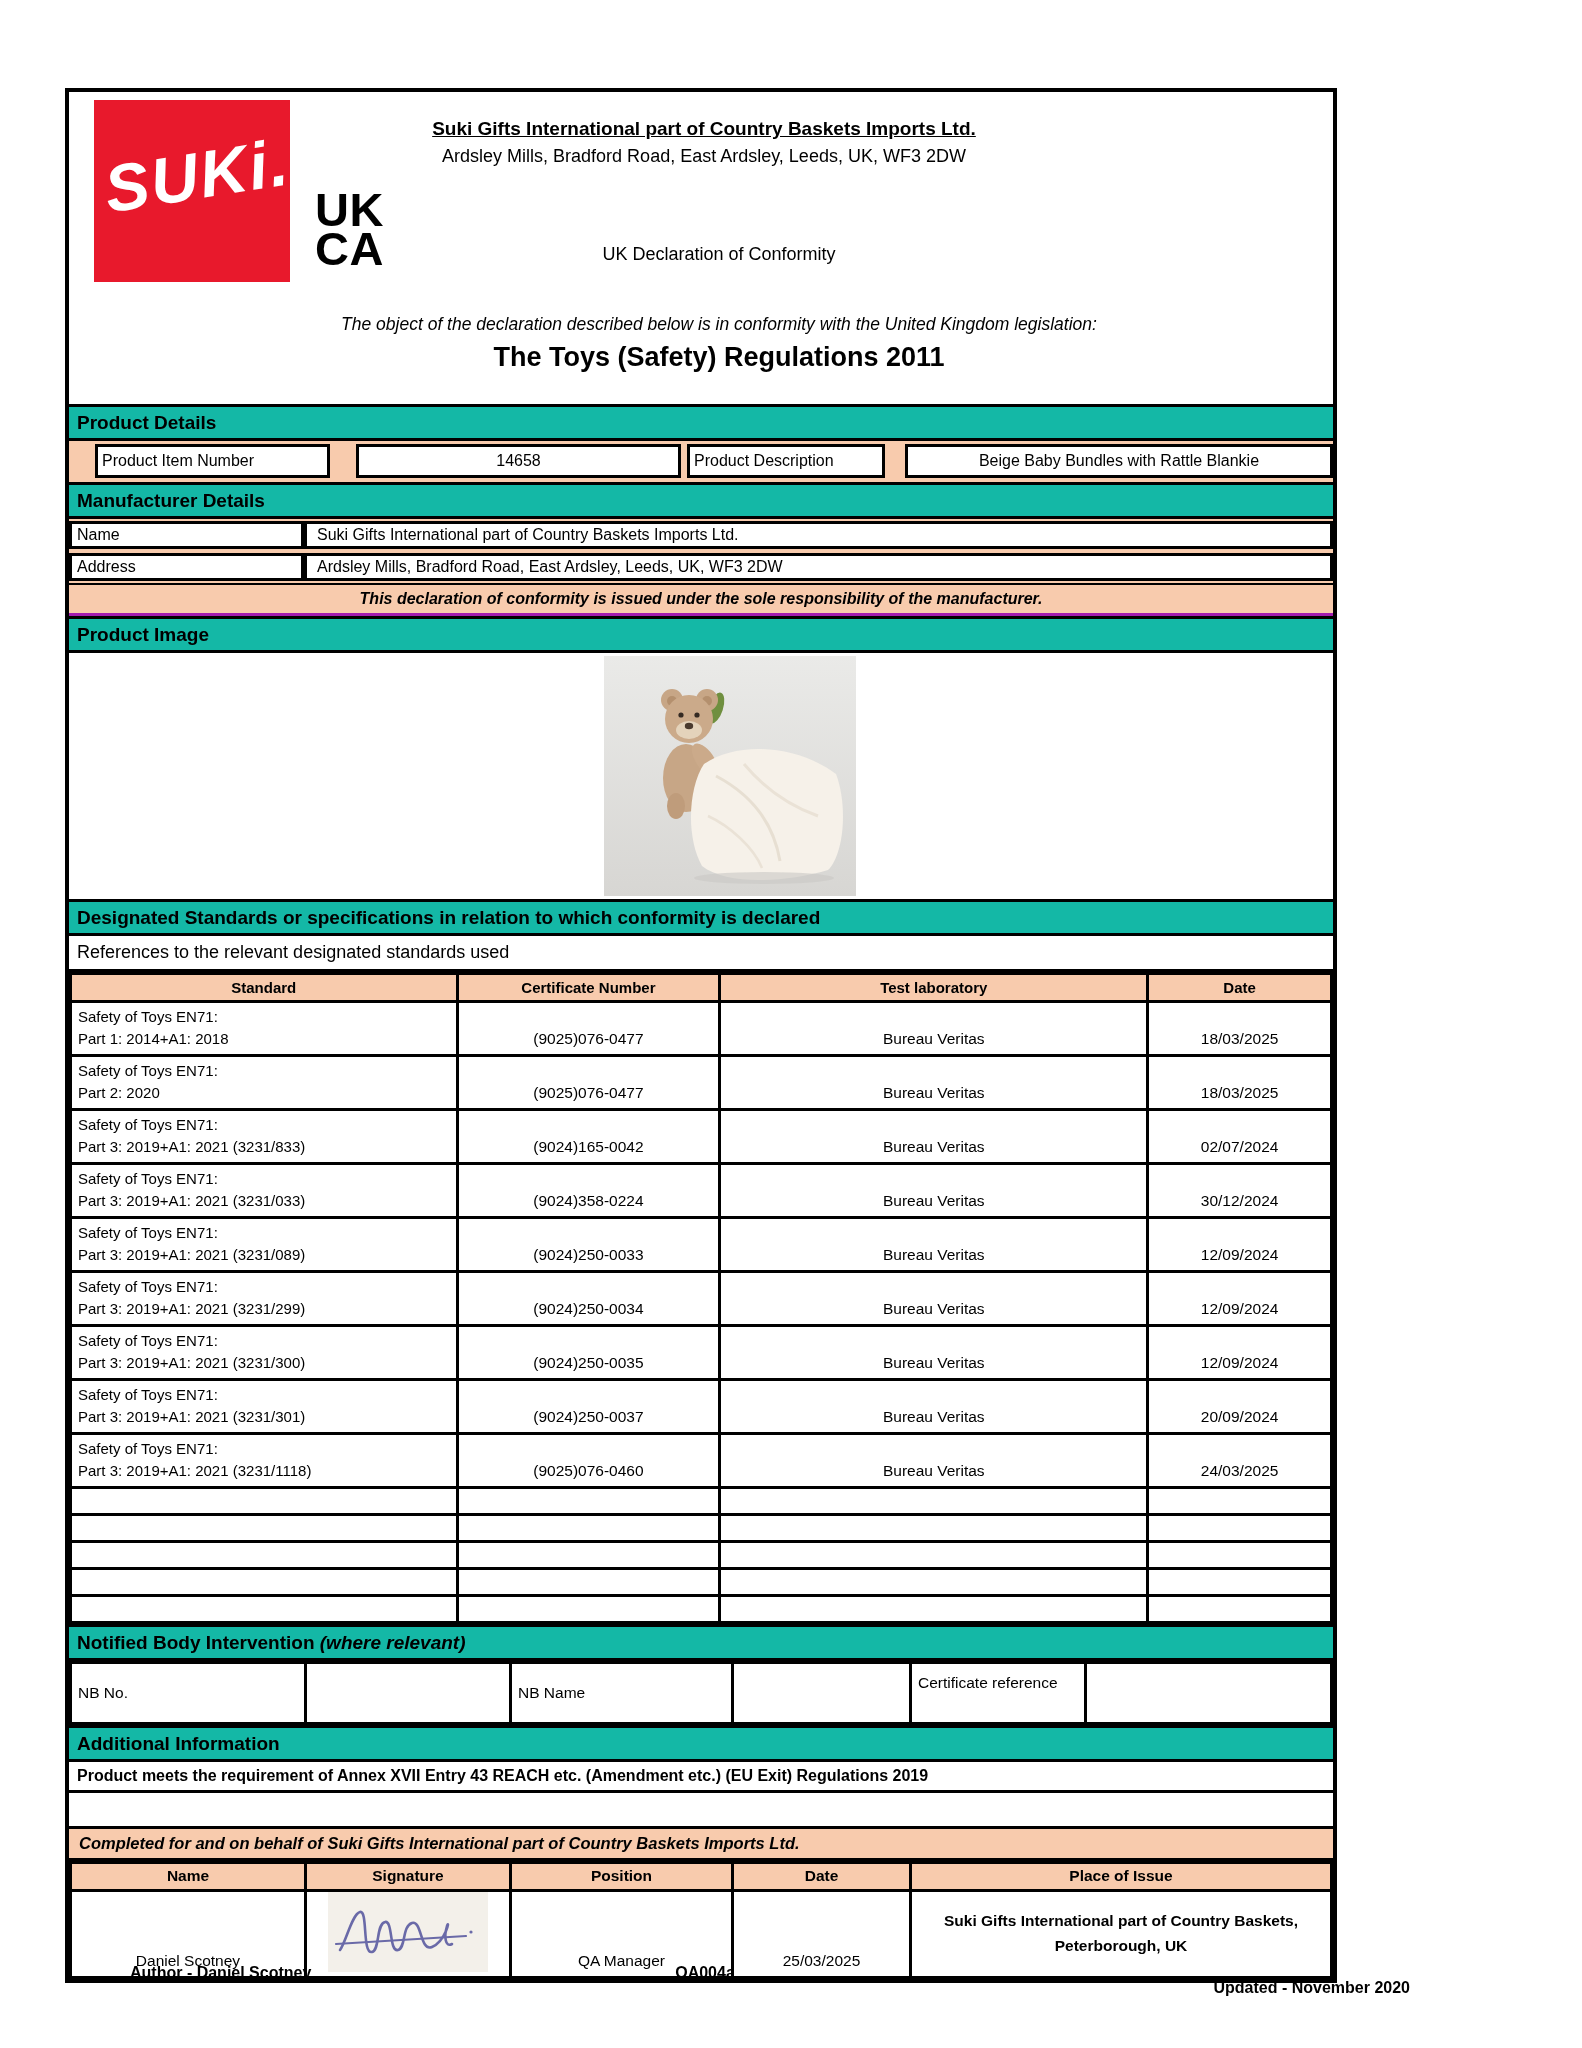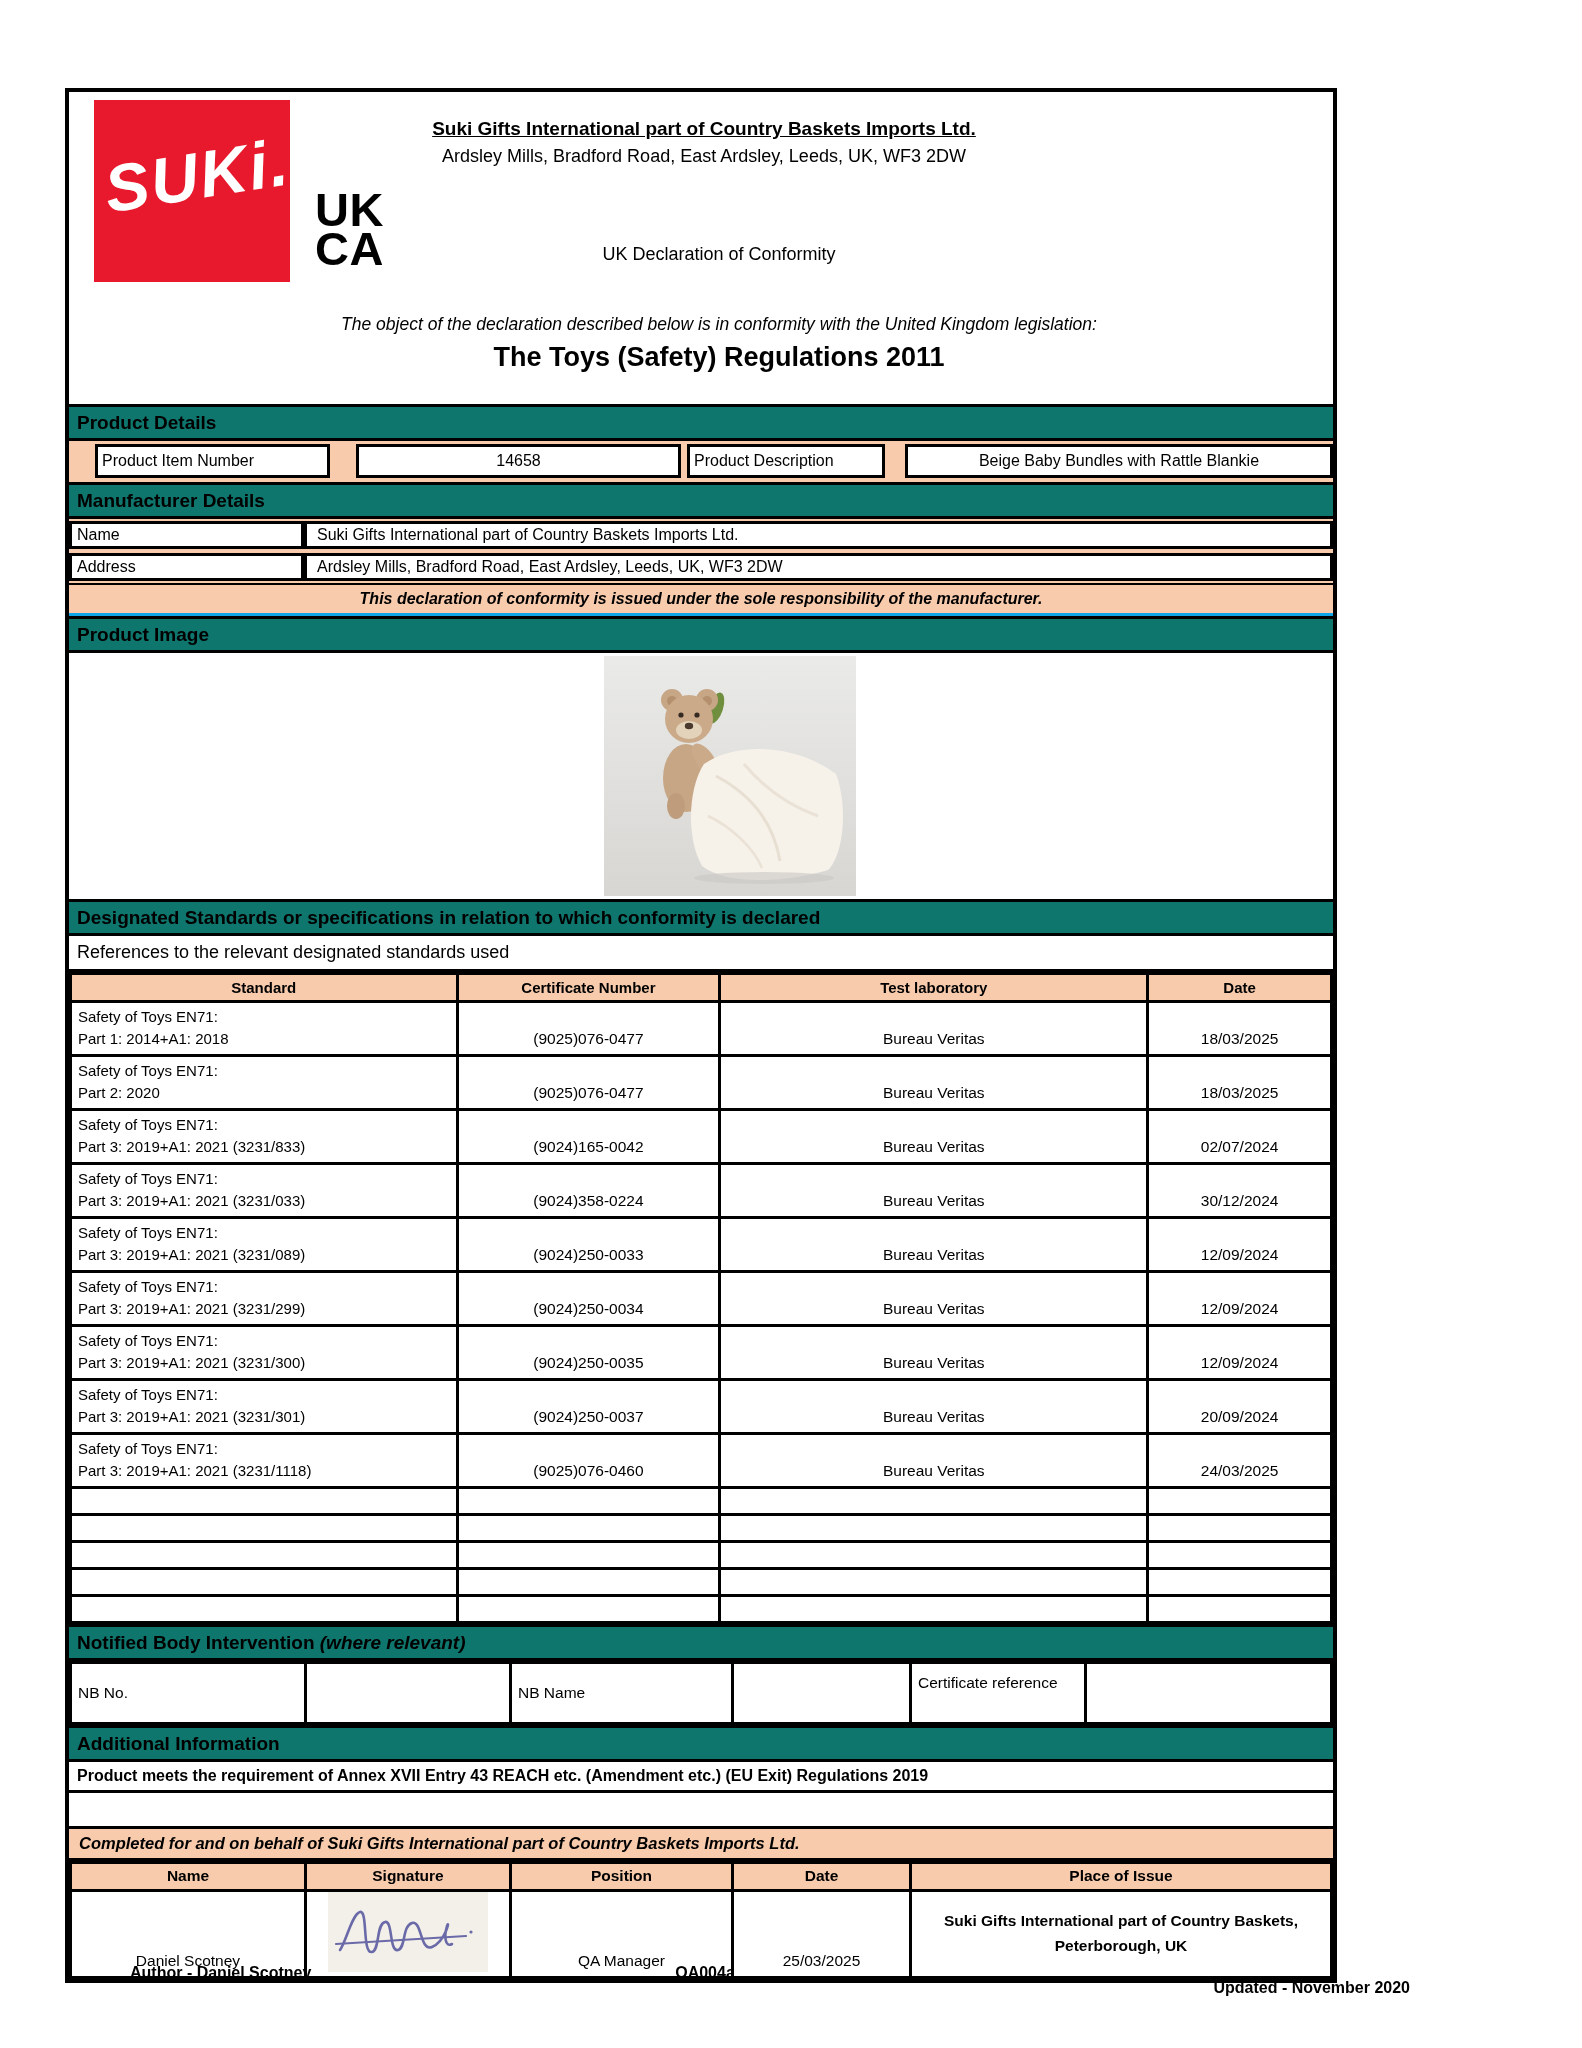--- a/index.html
+++ b/index.html
@@ -14,37 +14,37 @@
                font-size:66px; font-weight:bold; font-style:italic; transform:rotate(-9deg); letter-spacing:2px; }
   .company-line { position:absolute; left:40px; top:26px; width:1190px; text-align:center;
                   font-size:19px; font-weight:bold; text-decoration:underline; }
   .address-line { position:absolute; left:40px; top:54px; width:1190px; text-align:center; font-size:18px; }
   .ukca { position:absolute; left:246px; top:98px; font-size:47px; font-weight:900; line-height:0.84; letter-spacing:0.5px; }
   .doc-title { position:absolute; left:40px; top:152px; width:1220px; text-align:center; font-size:18px; font-weight:normal; }
   .conformity { position:absolute; left:40px; top:222px; width:1220px; text-align:center; font-style:italic; font-size:17.5px; }
   .legislation { position:absolute; left:40px; top:250px; width:1220px; text-align:center; font-size:27px; font-weight:bold; }
 
   
-  .bar { background:#0f766e; border-top:3px solid #000; border-bottom:3px solid #000;
+  .bar { background:#14b8a6; border-top:3px solid #000; border-bottom:3px solid #000;
          font-size:19px; font-weight:bold; padding:5px 8px 4px 8px; }
   .bar .it { font-style:italic;margin-top:29px; }
 
   
   .product-row { display:flex; background:#F8CBAD; padding:3px 0 4px 0; }
   .pcell { background:#fff; border:3px solid #000; font-size:16px;margin-left:26px; }
   .pc1 { width:235px; padding:3px 4px; line-height:1.35; }
   .pc2 { width:325px; display:flex; align-items:center; justify-content:center; }
   .pc3 { width:198px; margin-left:6px; padding:3px 4px; line-height:1.35; }
   .pc4 { flex:1; margin-left:20px; display:flex; align-items:center; justify-content:center; }
 
   
   .kv-row { display:flex; background:#F8CBAD; padding:2px 0; }
   .kv-label { width:235px; background:#fff; border:3px solid #000; font-size:16px; padding:2px 5px; }
   .kv-value { flex:1; background:#fff; border:3px solid #000; border-left-width:3px; font-size:16px; padding:2px 10px; }
-  .note-row { background:#F8CBAD; border-top:2px solid #000; border-bottom:3px solid #0ea5e9; text-align:center;
+  .note-row { background:#F8CBAD; border-top:2px solid #000; border-bottom:3px solid #a21caf; text-align:center;
               font-size:16px; font-style:italic; font-weight:bold; padding:5px 0; }
 
   
   .image-area { position:relative; height:246px; background:#fff; }
   .photo { position:absolute; left:535px; top:3px; width:252px; height:240px; }
 
   
   .refs-row { font-size:18px; padding:6px 8px; border-bottom:3px solid #000; }
   table.std { width:100%; border-collapse:collapse; }
   table.std th, table.std td { border:3px solid #000; }

